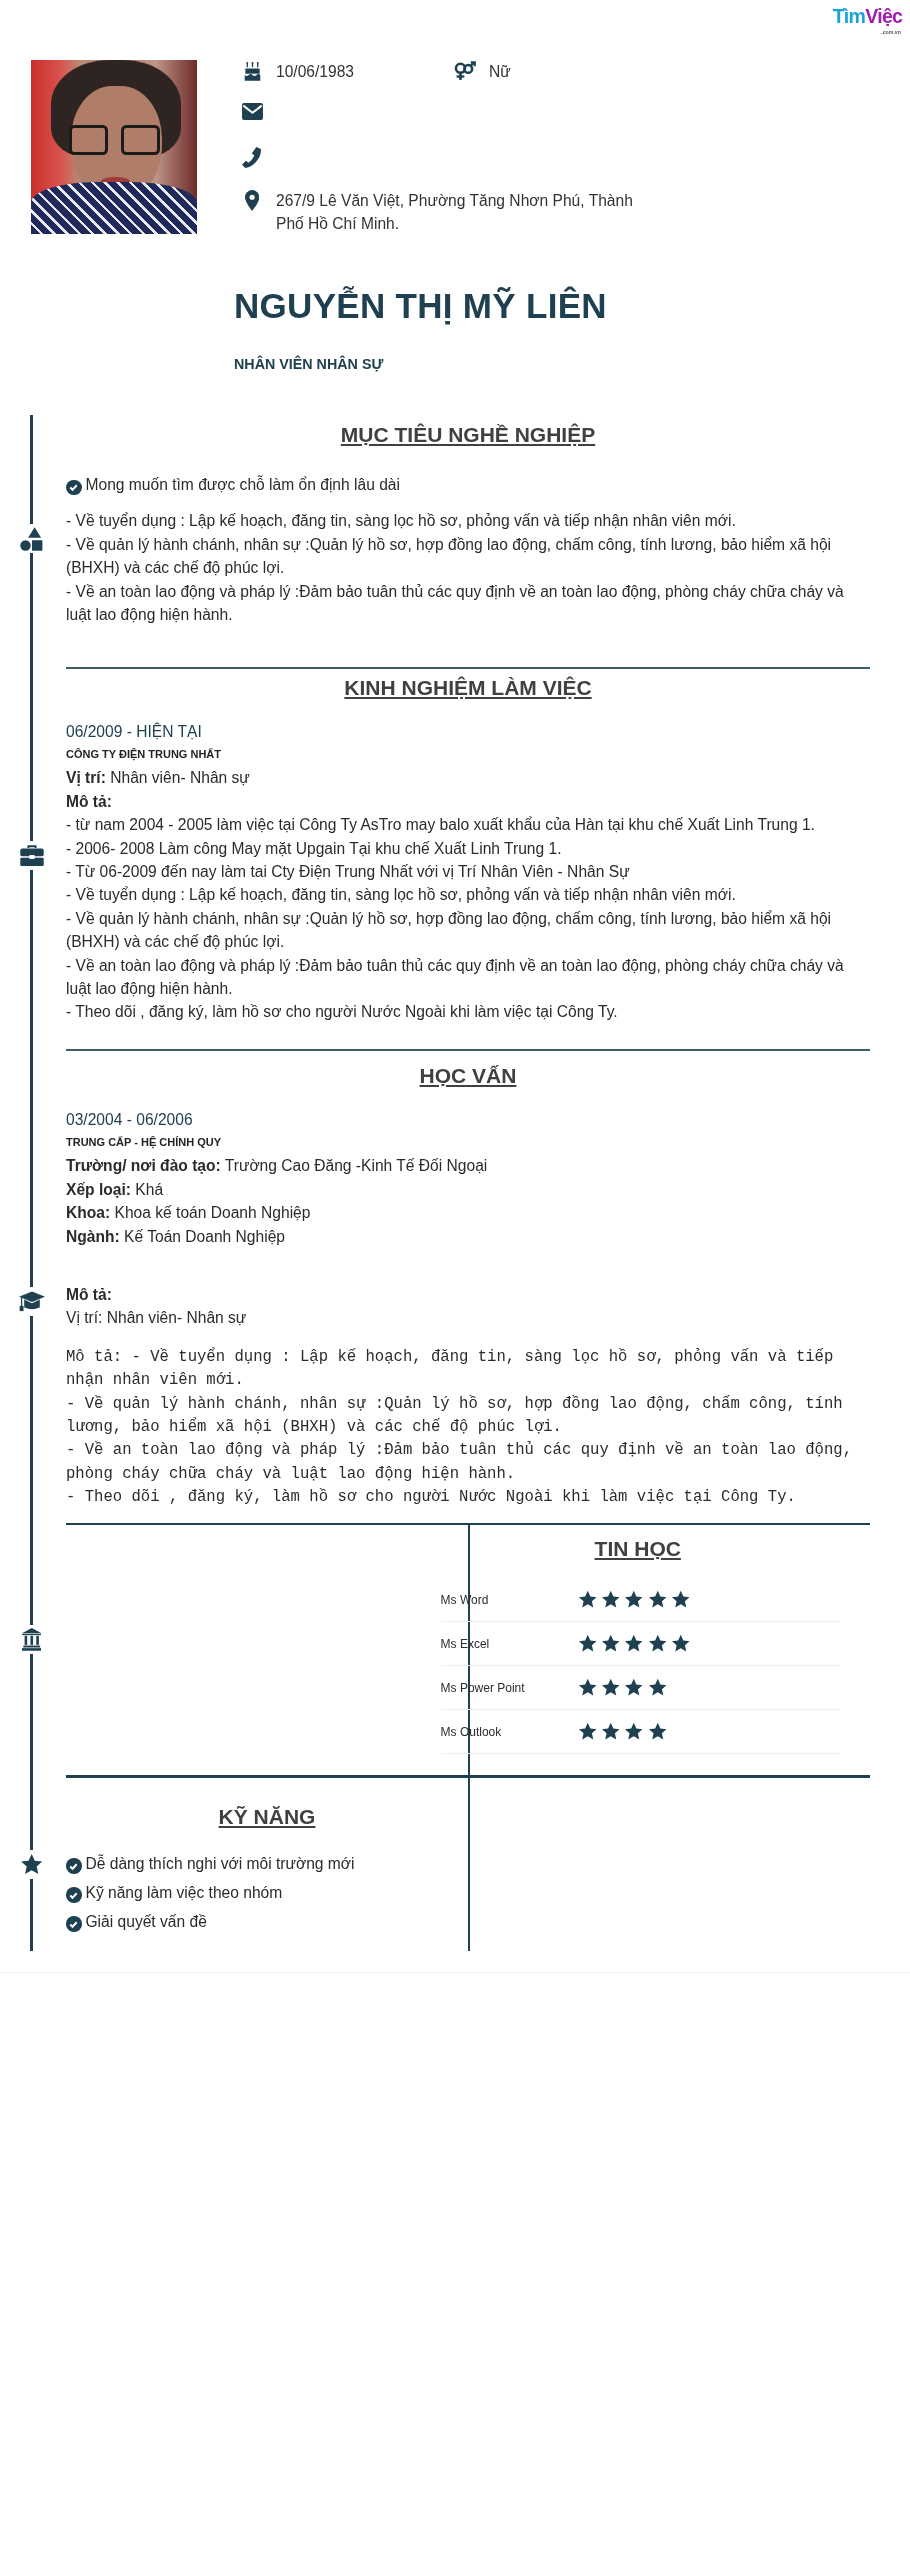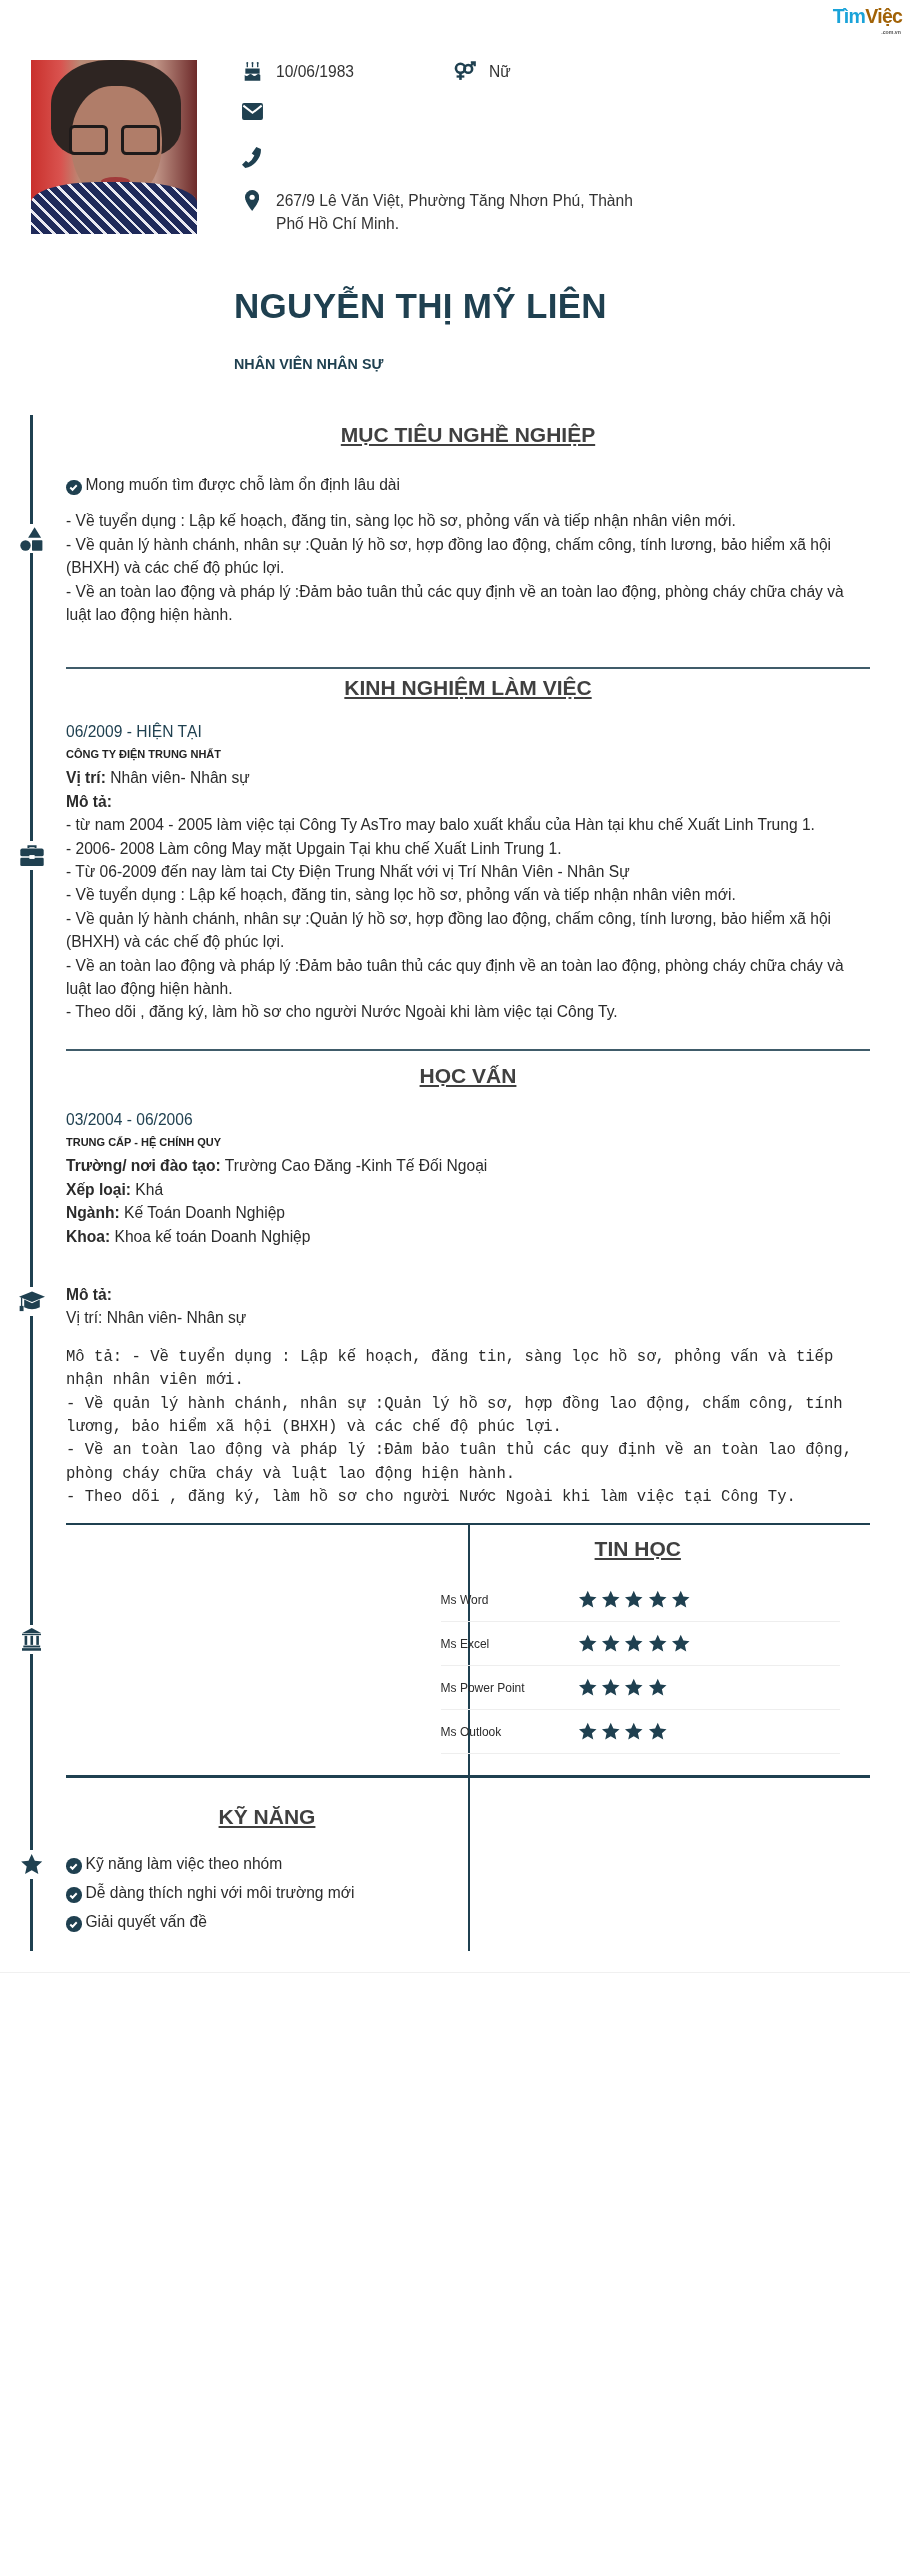--- a/index.html
+++ b/index.html
@@ -1,21 +1,21 @@
 <!DOCTYPE html>
 <html style="font-size:10.4px"><head>
 <meta charset="utf-8">
 <style>
   * { box-sizing: border-box; margin: 0; padding: 0; }
   html, body { width: 910px; background: #ffffff; }
   body { font-family: "Liberation Sans", "DejaVu Sans", sans-serif; color: #2b2b2b; position: relative; min-height: 2576px; }
   .page { position: relative; width: 910px; height: 1973px; background: #fff; border-bottom: 0.7px solid #f0f0f0; }
   .logo { position: absolute; top: 5.2px; right: 7.8px; font-weight: bold; font-size: 19.5px; letter-spacing: -0.7px; }
   .logo .tim { color: #1aa3d9; }
-  .logo .viec { color: #a16207; text-align: center; }
+  .logo .viec { color: #a21caf; text-align: center; }
   .logo .sub { position: absolute; right: 1.3px; top: 23.4px; font-size: 5.2px; color: #555; font-weight: bold; letter-spacing: 0; }
 
   .photo { position: absolute; left: 31px; top: 60px; width: 166px; height: 174px; overflow: hidden;
     background: linear-gradient(90deg, #c9302c 0%, #d9534f 18%, #b98c77 30%, #a87562 55%, #c09486 75%, #6d2a2a 100%); }
   .photo .hair { position: absolute; left: 19.5px; top: 0; width: 130px; height: 98px; background: #2e2522; border-radius: 45% 45% 30% 30%; }
   .photo .face { position: absolute; left: 40px; top: 26px; width: 91px; height: 117px; background: #b07d69; border-radius: 45% 45% 50% 50%; }
   .photo .glass-l, .photo .glass-r { position: absolute; top: 65px; width: 39px; height: 30px; border: 3.9px solid #1e1a1a; border-radius: 5.2px; }
   .photo .glass-l { left: 38px; } .photo .glass-r { left: 90px; }
   .photo .lips { position: absolute; left: 70px; top: 117px; width: 29px; height: 9px; background: #a13a3a; border-radius: 50%; }
   .photo .shirt { position: absolute; left: 0; bottom: 0; width: 166px; height: 52px; background: repeating-linear-gradient(45deg, #1f2a5a 0 6.5px, #e8e8f0 6.5px 9px); border-radius: 40% 40% 0 0; }
@@ -218,22 +218,22 @@
 
   <div class="content divider" style="top:1049px;"></div>
 
   <div class="content" style="top:1064px;">
     <div class="sec-title">HỌC VẤN</div>
     <div style="margin-top:19.5px;">
       <div class="date">03/2004 - 06/2006</div>
       <div class="strong-title">TRUNG CẤP - HỆ CHÍNH QUY</div>
       <div class="para"><span class="bold">Trường/ nơi đào tạo:</span> <span>Trường Cao Đăng -Kinh Tế Đối Ngoại</span></div>
       <div class="para"><span class="bold">Xếp loại:</span> <span>Khá</span></div>
+      <div class="para"><span class="bold">Khoa:</span> <span>Khoa kế toán Doanh Nghiệp</span></div>
       <div class="para"><span class="bold">Ngành:</span> <span>Kế Toán Doanh Nghiệp</span></div>
-      <div class="para"><span class="bold">Khoa:</span> <span>Khoa kế toán Doanh Nghiệp</span></div>
       <div class="para bold" style="margin-top:35px;">Mô tả:</div>
       <div class="para">Vị trí: Nhân viên- Nhân sự</div>
       <div class="para" style="margin-top:16px;font-family:Liberation Mono, monospace;">
         <div>Mô tả: - Về tuyển dụng : Lập kế hoạch, đăng tin, sàng lọc hồ sơ, phỏng vấn và tiếp nhận nhân viên mới.</div>
         <div>- Về quản lý hành chánh, nhân sự :Quản lý hồ sơ, hợp đồng lao động, chấm công, tính lương, bảo hiểm xã hội (BHXH) và các chế độ phúc lợi.</div>
         <div>- Về an toàn lao động và pháp lý :Đảm bảo tuân thủ các quy định về an toàn lao động, phòng cháy chữa cháy và luật lao động hiện hành.</div>
         <div>- Theo dõi , đăng ký, làm hồ sơ cho người Nước Ngoài khi làm việc tại Công Ty.</div>
       </div>
     </div>
   </div>
@@ -325,28 +325,28 @@
   </div>
 
   <div class="ky-nang">
     <div class="sec-title" style="margin-top:30px;">KỸ NĂNG</div>
     <div style="margin-top:19.5px;">
       <div class="para" style="line-height:29px;">
         <span class="check">
             <svg width="9" height="9" viewBox="0 0 14 14">
               <path d="M2 7 l3.5 3.5 L12 3.5"></path>
             </svg>
-          </span><span>Kỹ năng làm việc theo nhóm</span>
+          </span><span>Dễ dàng thích nghi với môi trường mới</span>
       </div>
       <div class="para" style="line-height:29px;">
         <span class="check">
             <svg width="9" height="9" viewBox="0 0 14 14">
               <path d="M2 7 l3.5 3.5 L12 3.5"></path>
             </svg>
-          </span><span>Dễ dàng thích nghi với môi trường mới</span>
+          </span><span>Kỹ năng làm việc theo nhóm</span>
       </div>
       <div class="para" style="line-height:29px;">
         <span class="check">
             <svg width="9" height="9" viewBox="0 0 14 14">
               <path d="M2 7 l3.5 3.5 L12 3.5"></path>
             </svg>
           </span><span>Giải quyết vấn đề</span>
       </div>
     </div>
   </div>

